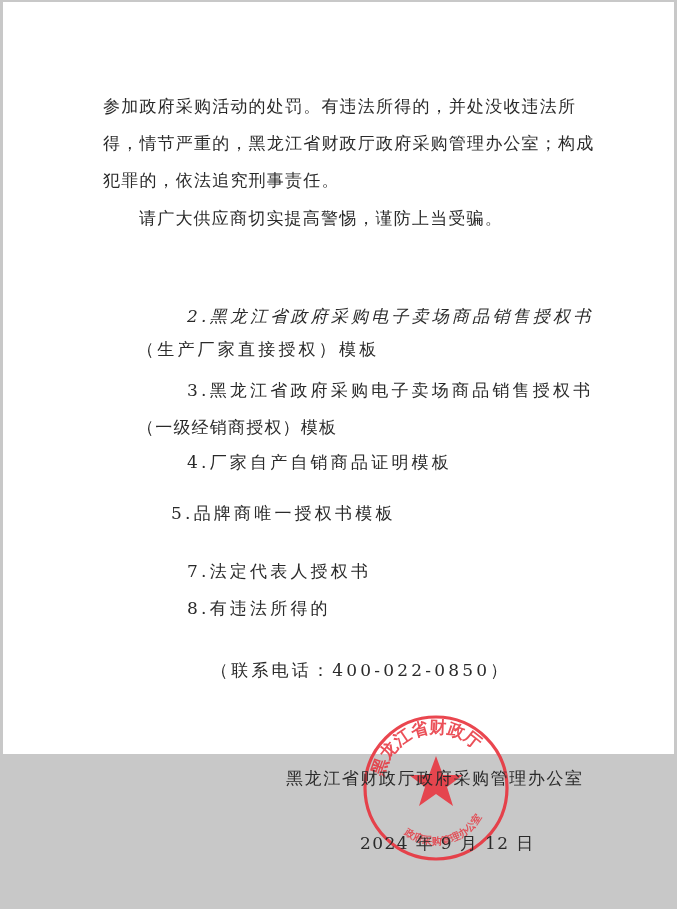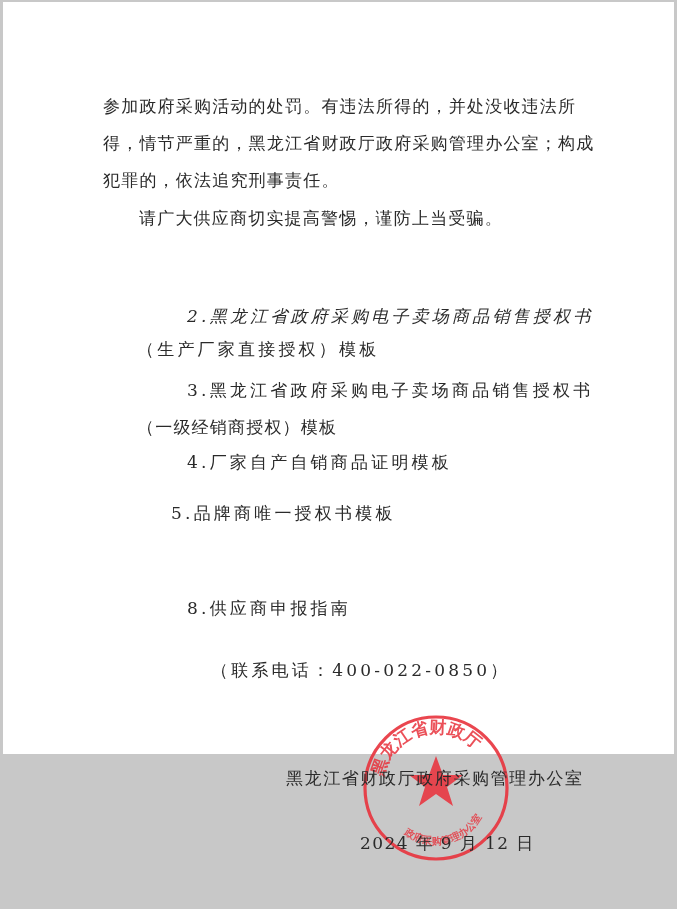--- a/index.html
+++ b/index.html
@@ -59,22 +59,25 @@
     <span>3.</span><span>黑龙江省政府采购电子卖场商品销售授权书</span>
   </div>
   <div class="line" style="left:134px; top:414px;">（一级经销商授权）模板</div>
 
   <div class="line wide" style="left:184px; top:449px;">
     <span>4.</span><span>厂家自产自销商品证明模板</span>
   </div>
   <div class="line wide" style="left:168px; top:486px;margin-top:14px;">
     <span>5.</span><span>品牌商唯一授权书模板</span>
   </div>
+  <div class="line wide" style="left:184px; top:558px;">
+    <span>7.</span><span>法定代表人授权书</span>
+  </div>
   <div class="line wide" style="left:184px; top:595px;">
-    <span>8.</span><span>供应商申报指南</span>
+    <span>8.</span><span>有违法所得的</span>
   </div>
 
   <div class="line wide" style="left:208px; top:657px;">（联系电话：400-022-0850）</div>
 
   <svg class="seal" viewBox="0 0 152 152">
     <defs>
       <path id="sealTopArc" d="M 24 90 A 54 54 0 0 1 128 60"></path>
       <path id="sealBottomArc" d="M 40 118 A 52 52 0 0 0 124 100"></path>
     </defs>
     <circle cx="76" cy="76" r="71" fill="none" stroke="#e8323c" stroke-width="3.2" opacity="0.9"></circle>

